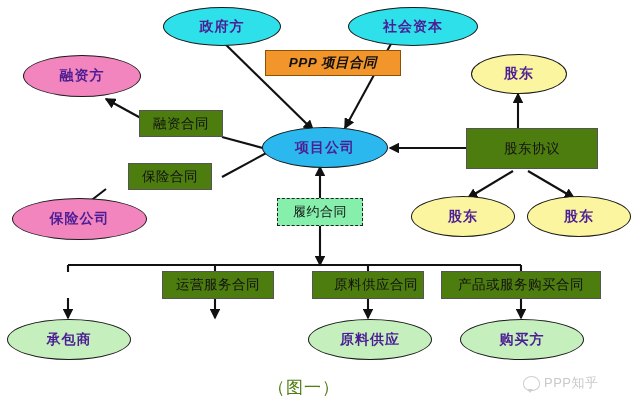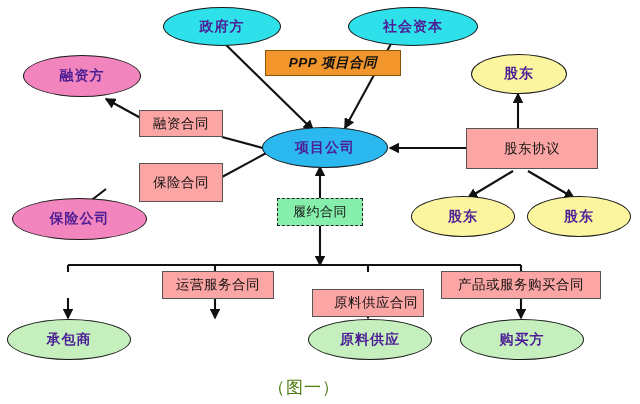--- a/index.html
+++ b/index.html
@@ -42,21 +42,21 @@
     color: #4c1d95;
     font-size: 14px;
   }
   .ell-cyan   { background: #2ee0ea; }
   .ell-pink   { background: #f285bd; }
   .ell-blue   { background: #2bb8ee; }
   .ell-yellow { background: #fbf5a0; }
   .ell-green  { background: #c5f0bd; }
 
   .boxnode {
-    background: #fca5a5;
+    background: #4d7c0f;
     border: 1.1px solid #555555;
     font-size: 13.5px;
     color: #111111;
     letter-spacing: 0.5px;
   }
   .box-dashed {
     background: #86efac;
     border: 1.4px dashed #222222;
     font-size: 13px;
     color: #111111;
@@ -157,46 +157,50 @@
   <div class="node ellipse ell-cyan" style="left:163px;top:7px;width:118px;height:39px;">政府方</div>
 
   <div class="node ellipse ell-cyan" style="left:348px;top:7px;width:130px;height:39px;">社会资本</div>
 
   <div class="node box-orange" style="left:265px;top:50px;width:136px;height:26px;font-style:italic;">PPP 项目合同</div>
 
   <div class="node ellipse ell-pink" style="left:23px;top:55px;width:118px;height:42px;">融资方</div>
 
   <div class="node boxnode" style="left:139px;top:110px;width:84px;height:27px;">融资合同</div>
 
-  <div class="node boxnode" style="left:139px;top:163px;width:84px;height:39px;">保险合同</div>
+  <div class="node boxnode" style="left:128px;top:163px;width:84px;height:27px;">保险合同</div>
 
   <div class="node ellipse ell-pink" style="left:12px;top:198px;width:135px;height:42px;">保险公司</div>
 
   <div class="node ellipse ell-blue" style="left:262px;top:127px;width:126px;height:41px;">项目公司</div>
 
   <div class="node box-dashed" style="left:277px;top:198px;width:86px;height:28px;">履约合同</div>
 
   <div class="node ellipse ell-yellow" style="left:471px;top:54px;width:96px;height:40px;">股东</div>
 
   <div class="node boxnode" style="left:466px;top:128px;width:132px;height:41px;">股东协议</div>
 
   <div class="node ellipse ell-yellow" style="left:411px;top:196px;width:104px;height:41px;">股东</div>
 
   <div class="node ellipse ell-yellow" style="left:527px;top:196px;width:104px;height:41px;">股东</div>
 
 
   <div class="node boxnode" style="left:162px;top:271px;width:112px;height:28px;">运营服务合同</div>
 
-  <div class="node boxnode" style="left:312px;top:289px;width:112px;height:28px;padding-left:16px;">原料供应合同</div>
+  <div class="node boxnode" style="left:312px;top:271px;width:112px;height:28px;padding-left:16px;">原料供应合同</div>
 
   <div class="node boxnode" style="left:441px;top:271px;width:160px;height:28px;">产品或服务购买合同</div>
 
   <div class="node ellipse ell-green" style="left:7px;top:319px;width:124px;height:41px;">承包商</div>
 
 
   <div class="node ellipse ell-green" style="left:308px;top:319px;width:124px;height:41px;">原料供应</div>
 
   <div class="node ellipse ell-green" style="left:460px;top:319px;width:124px;height:41px;">购买方</div>
 
   <div class="caption" style="left:268px;top:376px;">（图一）</div>
 
+  <div class="watermark" style="left:523px;top:374px;">
+    <span class="wm-icon"></span>
+    <span>PPP知乎</span>
+  </div>
 
 </div>
 
 </body></html>

